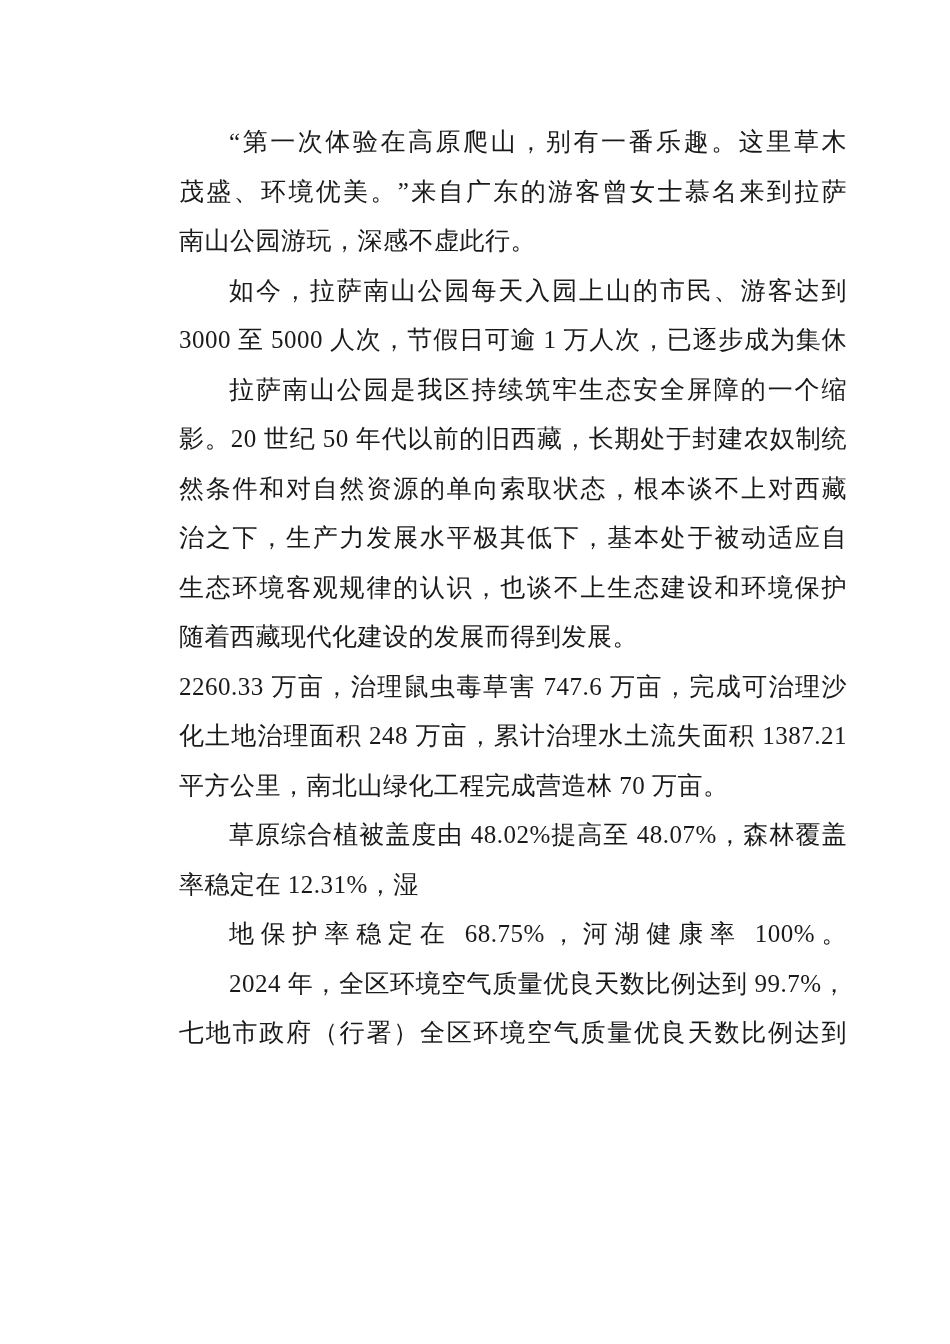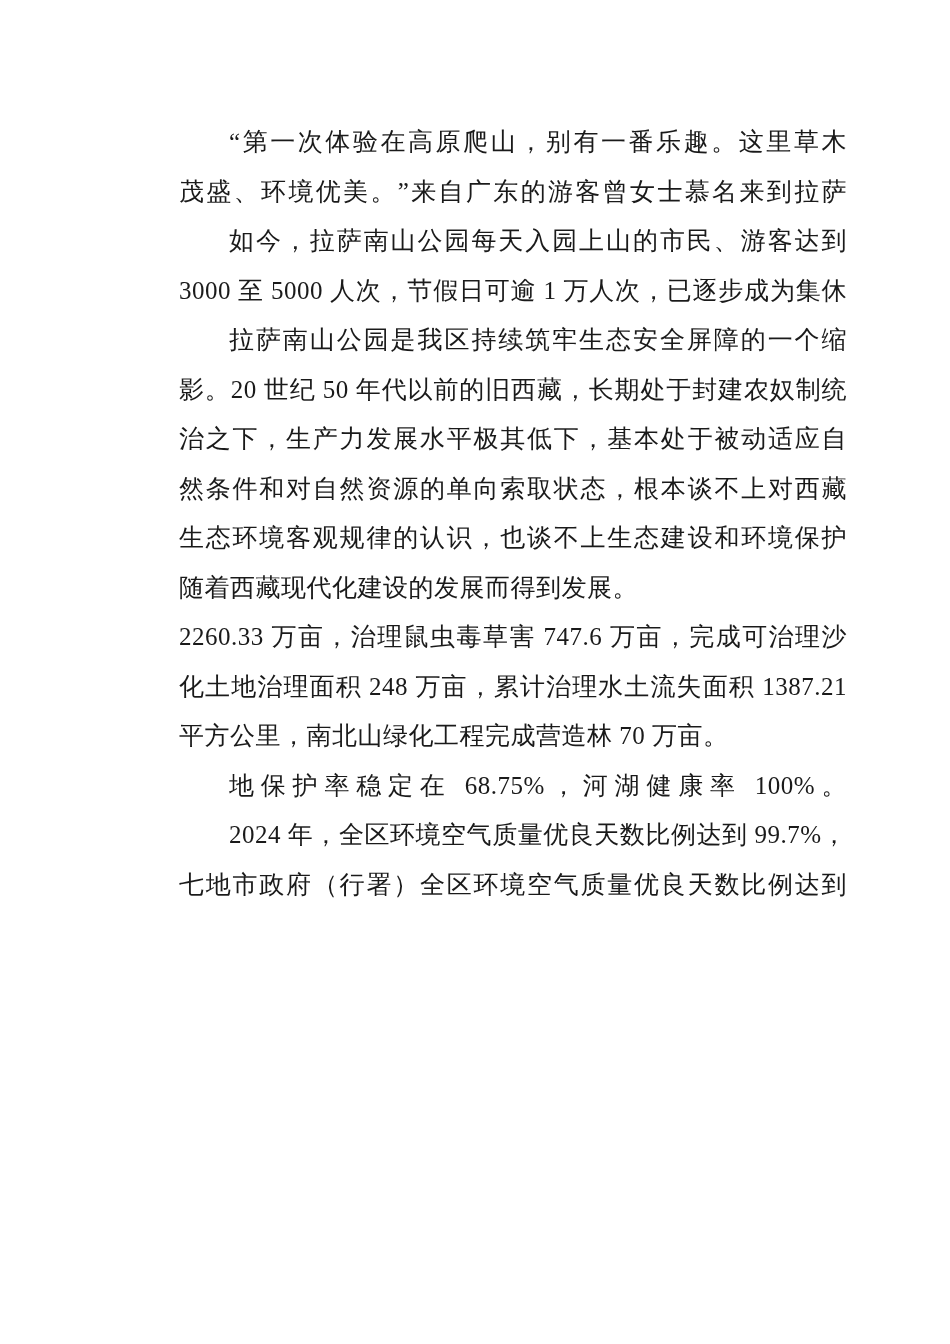--- a/index.html
+++ b/index.html
@@ -48,42 +48,47 @@
 </style>
 </head>
 <body>
 
 <div class="page">
   <div class="text-block">
 
     <div class="paragraph">
       <p class="line indent">“第一次体验在高原爬山，别有一番乐趣。这里草木</p>
       <p class="line">茂盛、环境优美。”来自广东的游客曾女士慕名来到拉萨</p>
+      <p class="line end">南山公园游玩，深感不虚此行。</p>
     </div>
 
     <div class="paragraph">
       <p class="line indent">如今，拉萨南山公园每天入园上山的市民、游客达到</p>
       <p class="line">3000 至 5000 人次，节假日可逾 1 万人次，已逐步成为集休</p>
     </div>
 
     <div class="paragraph">
       <p class="line indent">拉萨南山公园是我区持续筑牢生态安全屏障的一个缩</p>
       <p class="line">影。20 世纪 50 年代以前的旧西藏，长期处于封建农奴制统</p>
+      <p class="line">然条件和对自然资源的单向索取状态，根本谈不上对西藏</p>
       <p class="line">治之下，生产力发展水平极其低下，基本处于被动适应自</p>
-      <p class="line">然条件和对自然资源的单向索取状态，根本谈不上对西藏</p>
       <p class="line">生态环境客观规律的认识，也谈不上生态建设和环境保护</p>
       <p class="line end">随着西藏现代化建设的发展而得到发展。</p>
     </div>
 
     <div class="paragraph">
       <p class="line">2260.33 万亩，治理鼠虫毒草害 747.6 万亩，完成可治理沙</p>
       <p class="line">化土地治理面积 248 万亩，累计治理水土流失面积 1387.21</p>
       <p class="line end">平方公里，南北山绿化工程完成营造林 70 万亩。</p>
     </div>
 
+    <div class="paragraph">
+      <p class="line indent">草原综合植被盖度由 48.02%提高至 48.07%，森林覆盖</p>
+      <p class="line end">率稳定在 12.31%，湿</p>
+    </div>
 
     <div class="paragraph">
       <p class="line indent">地保护率稳定在 68.75%，河湖健康率 100%。</p>
     </div>
 
     <div class="paragraph">
       <p class="line indent">2024 年，全区环境空气质量优良天数比例达到 99.7%，</p>
       <p class="line">七地市政府（行署）全区环境空气质量优良天数比例达到</p>
     </div>
 

